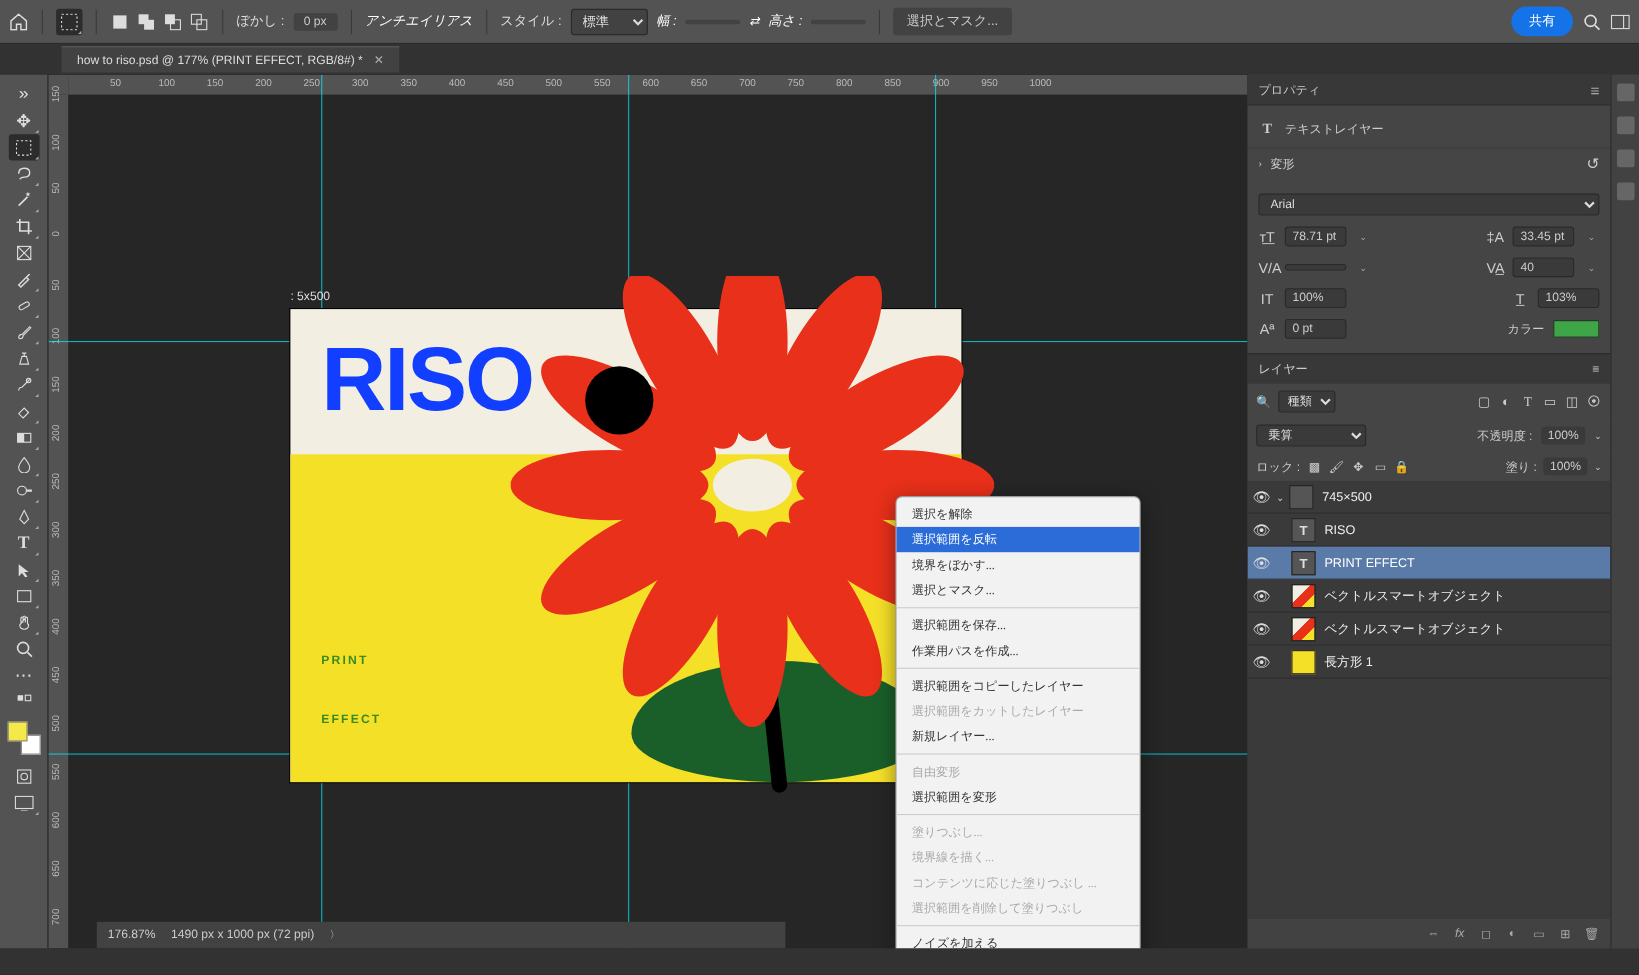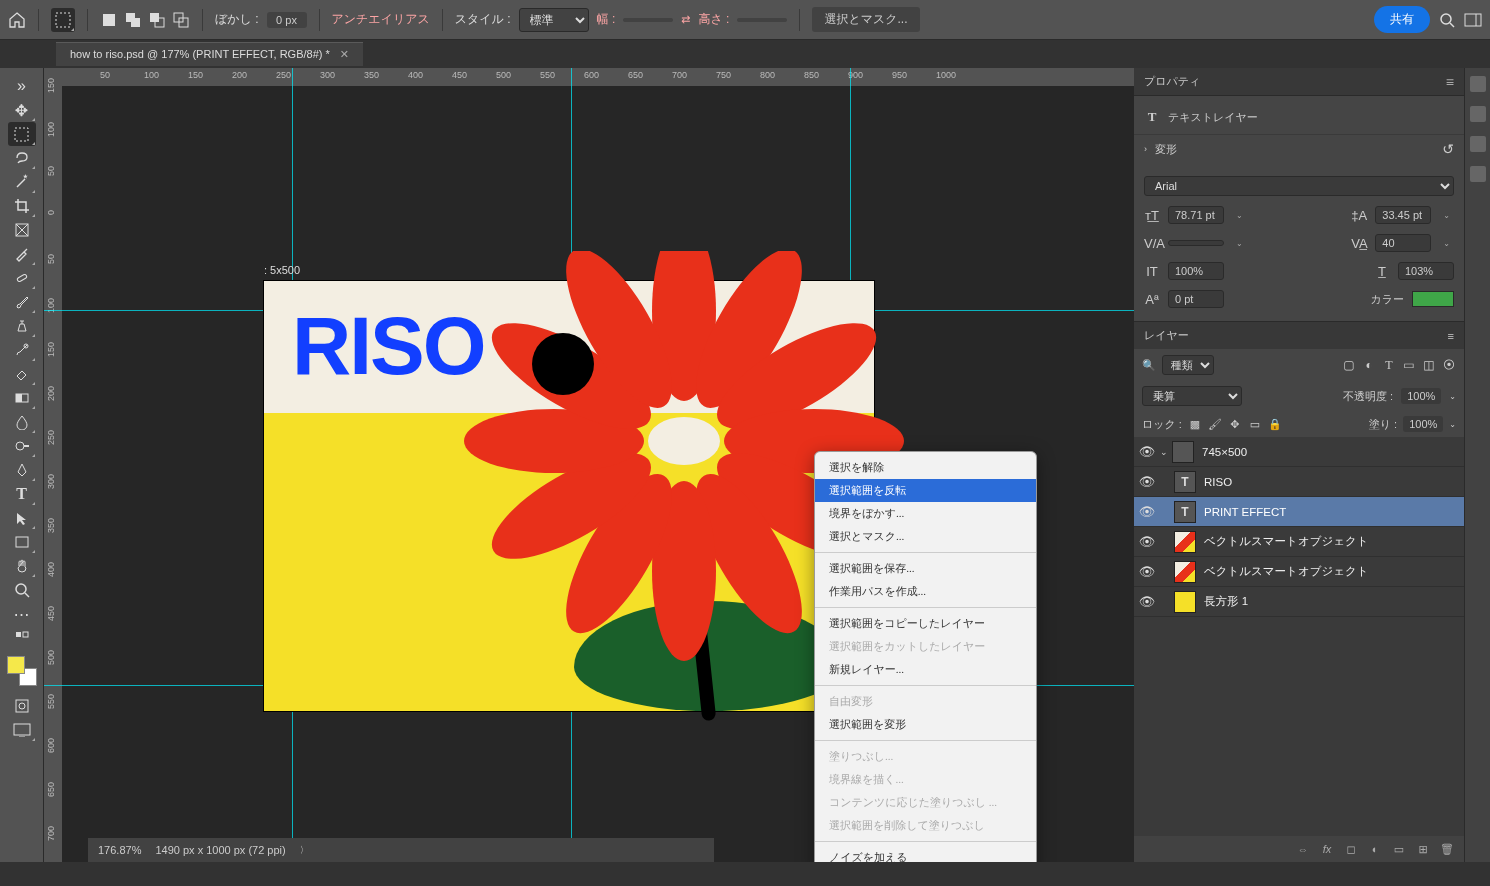--- a/index.html
+++ b/index.html
@@ -4,30 +4,30 @@
 <style>
 * { margin: 0; padding: 0; box-sizing: border-box; font-family: -apple-system, sans-serif; font-size: 11px; user-select: none; }
 body { background: #323232; color: #ccc; width: 1490px; height: 886px; overflow: hidden; position: relative; }
 
 
 .menubar { height: 40px; background: #535353; display: flex; align-items: center; padding: 0 8px; gap: 8px; border-bottom: 1px solid #2a2a2a; }
 .menubar .sep { width: 1px; height: 22px; background: #3a3a3a; margin: 0 4px; }
 .menubar .grp { display: flex; align-items: center; gap: 6px; }
 .menubar .lbl { font-size: 12px; color: #ddd; }
 .menubar .num { background: #424242; padding: 2px 6px; border-radius: 3px; min-width: 40px; text-align: center; }
-.menubar .dim { color: #fca5a5; }
+.menubar .dim { color: #ffffff; font-style: italic; }
 .menubar select { background: #424242; color: #ddd; border: 1px solid #2a2a2a; padding: 3px 18px 3px 6px; border-radius: 3px; font-size: 12px; }
 .menubar .btn { background: #424242; padding: 4px 12px; border-radius: 3px; font-size: 12px; }
 .menubar .spacer { flex: 1; }
 .share { background: #1473e6; color: #fff; padding: 5px 16px; border-radius: 14px; font-size: 12px; }
 .topicon { width: 18px; height: 18px; display: flex; align-items: center; justify-content: center; color: #ddd; font-size: 16px; }
 
 
 .tabbar { height: 28px; background: #323232; display: flex; align-items: center; padding-left: 56px; }
-.tab { background: #424242; padding: 5px 14px; font-size: 12px; color: #ddd; display: flex; gap: 10px; border-top: 1px solid #5a5a5a; }
+.tab { background: #424242; padding: 5px 14px; font-size: 12px; color: #ddd; display: flex; align-items: center; gap: 10px; border-top: 1px solid #5a5a5a; }
 .tab .x { font-size: 11px; color: #aaa; }
 
 
 .main { display: flex; height: 794px; }
 
 
 .toolbar { width: 44px; background: #535353; display: flex; flex-direction: column; align-items: center; padding-top: 6px; gap: 0; border-right: 1px solid #2a2a2a; }
 .tool { width: 28px; height: 24px; display: flex; align-items: center; justify-content: center; color: #ddd; font-size: 16px; border-radius: 3px; position: relative; }
 .tool.active { background: #2c2c2c; }
 .tool .tri { position: absolute; right: 1px; bottom: 1px; width: 0; height: 0; border-left: 3px solid transparent; border-bottom: 3px solid #aaa; }
@@ -416,20 +416,23 @@
           <ellipse cx="220" cy="60" rx="32" ry="90" transform="rotate(210 220 190)"></ellipse>
           <ellipse cx="220" cy="60" rx="32" ry="90" transform="rotate(240 220 190)"></ellipse>
           <ellipse cx="220" cy="60" rx="32" ry="90" transform="rotate(270 220 190)"></ellipse>
           <ellipse cx="220" cy="60" rx="32" ry="90" transform="rotate(300 220 190)"></ellipse>
           <ellipse cx="220" cy="60" rx="32" ry="90" transform="rotate(330 220 190)"></ellipse>
         </g>
         <ellipse cx="220" cy="190" rx="36" ry="24" fill="#f3eee2"></ellipse>
       </svg>
       <div class="dot1"></div>
       <div class="riso-text">RISO</div>
+      <div class="print-text">
+        <span>PRINT</span><br><span>EFFECT</span>
+      </div>
     </div>
 
     <div class="ctxmenu" id="ctxmenu">
         <div class="item">選択を解除</div>
         <div class="item hl">選択範囲を反転</div>
         <div class="item">境界をぼかす...</div>
         <div class="item">選択とマスク...</div>
         <hr>
         <div class="item">選択範囲を保存...</div>
         <div class="item">作業用パスを作成...</div>

